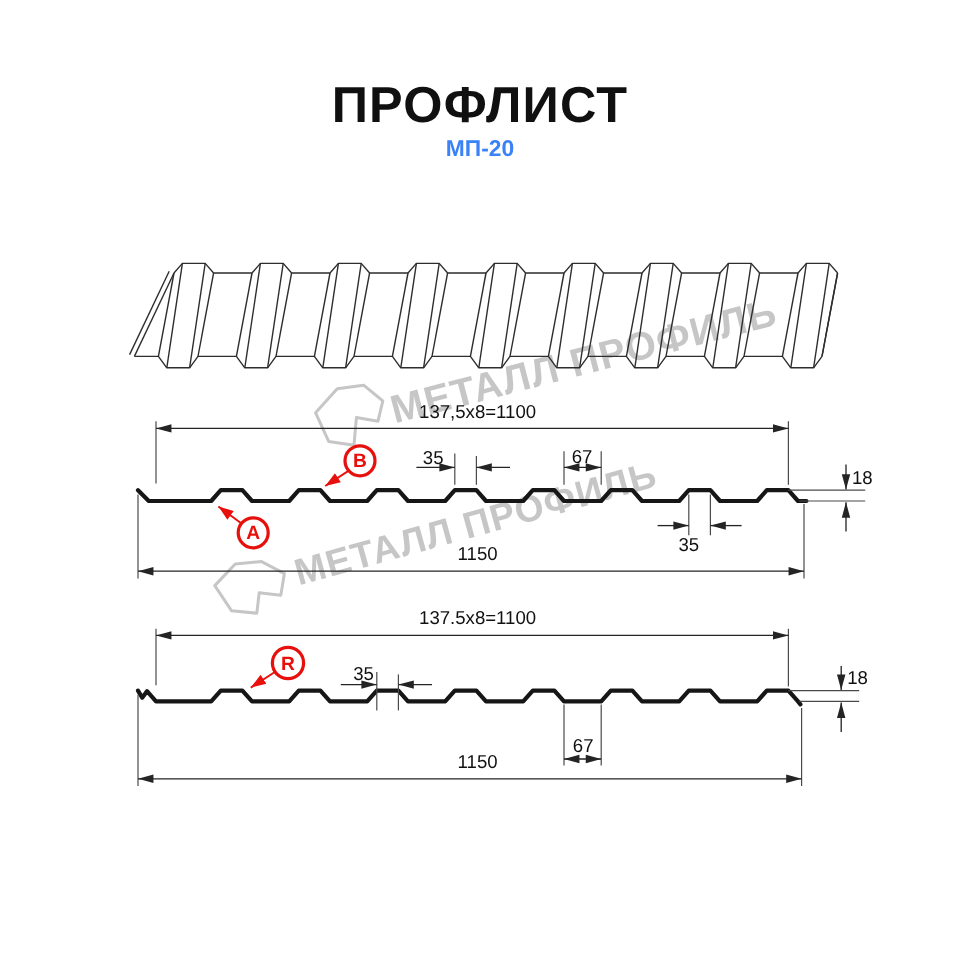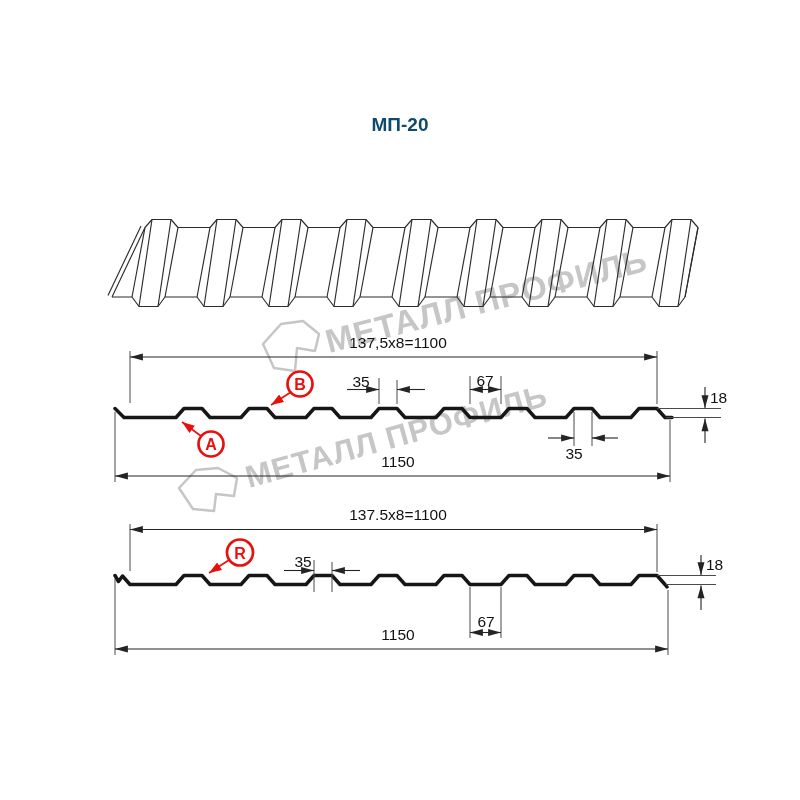--- a/index.html
+++ b/index.html
@@ -1,35 +1,36 @@
 <!DOCTYPE html>
 <html><head>
 <meta charset="utf-8">
 <style>
   html,body{margin:0;padding:0;width:800px;height:800px;background:#ffffff;overflow:hidden;}
   .page{position:relative;width:800px;height:800px;background:#fff;font-family:"Liberation Sans",sans-serif;}
   .title{position:absolute;left:0;top:64px;width:100%;text-align:center;font-size:42px;font-weight:bold;letter-spacing:1px;color:#101010;}
-  .subtitle{position:absolute;left:0;top:114px;width:100%;text-align:center;font-size:19px;font-weight:600;color:#0c4a6e;}
+  .subtitle{position:absolute;left:0;top:114px;width:100%;text-align:center;font-size:19px;font-weight:600;color:#3b82f6;}
   .footer{position:absolute;left:0;top:703px;width:100%;text-align:center;font-size:19.5px;font-weight:600;letter-spacing:0.6px;color:#2a2a2a;}
   svg.drawing{position:absolute;left:0;top:0;width:800px;height:800px;}
   .thin{stroke:#4a4a4a;stroke-width:1;fill:none;}
   .dimline{stroke:#242424;stroke-width:1.1;fill:none;}
   .profile{stroke:#161616;stroke-width:3.5;fill:none;stroke-linejoin:round;stroke-linecap:round;}
   .sheet3d path, .sheet3d line{stroke:#2d2d2d;stroke-width:1.15;fill:none;stroke-linejoin:round;}
   .dimtext{font-family:"Liberation Sans",sans-serif;font-size:15.5px;fill:#111;}
   .lbltext{font-family:"Liberation Sans",sans-serif;font-size:16px;font-weight:bold;}
   .rcirc{fill:none;stroke-width:2.7;}
   .rline{stroke-width:1.6;fill:none;}
   .wm-logo{fill:none;stroke-width:2.5;stroke-linejoin:round;}
   .wm-text{font-family:"Liberation Sans",sans-serif;font-weight:bold;letter-spacing:1px;}
 </style>
 </head>
 <body>
 
 <div class="page">
+  <div class="title">ПРОФЛИСТ</div>
   <div class="subtitle">МП-20</div>
 
   <svg class="drawing" viewBox="0 0 800 800">
     <defs>
       <marker id="dar" viewBox="0 0 12 8" refX="11.5" refY="4" markerWidth="13" markerHeight="8.5" orient="auto-start-reverse">
         <path d="M0.5,1 L11.5,4 L0.5,7 Z" fill="#242424"></path>
       </marker>
       <marker id="rar" viewBox="0 0 10 8" refX="9" refY="4" markerWidth="9" markerHeight="7" orient="auto">
         <path d="M0,0.8 L9,4 L0,7.2 Z" fill="#e8100c"></path>
       </marker>

